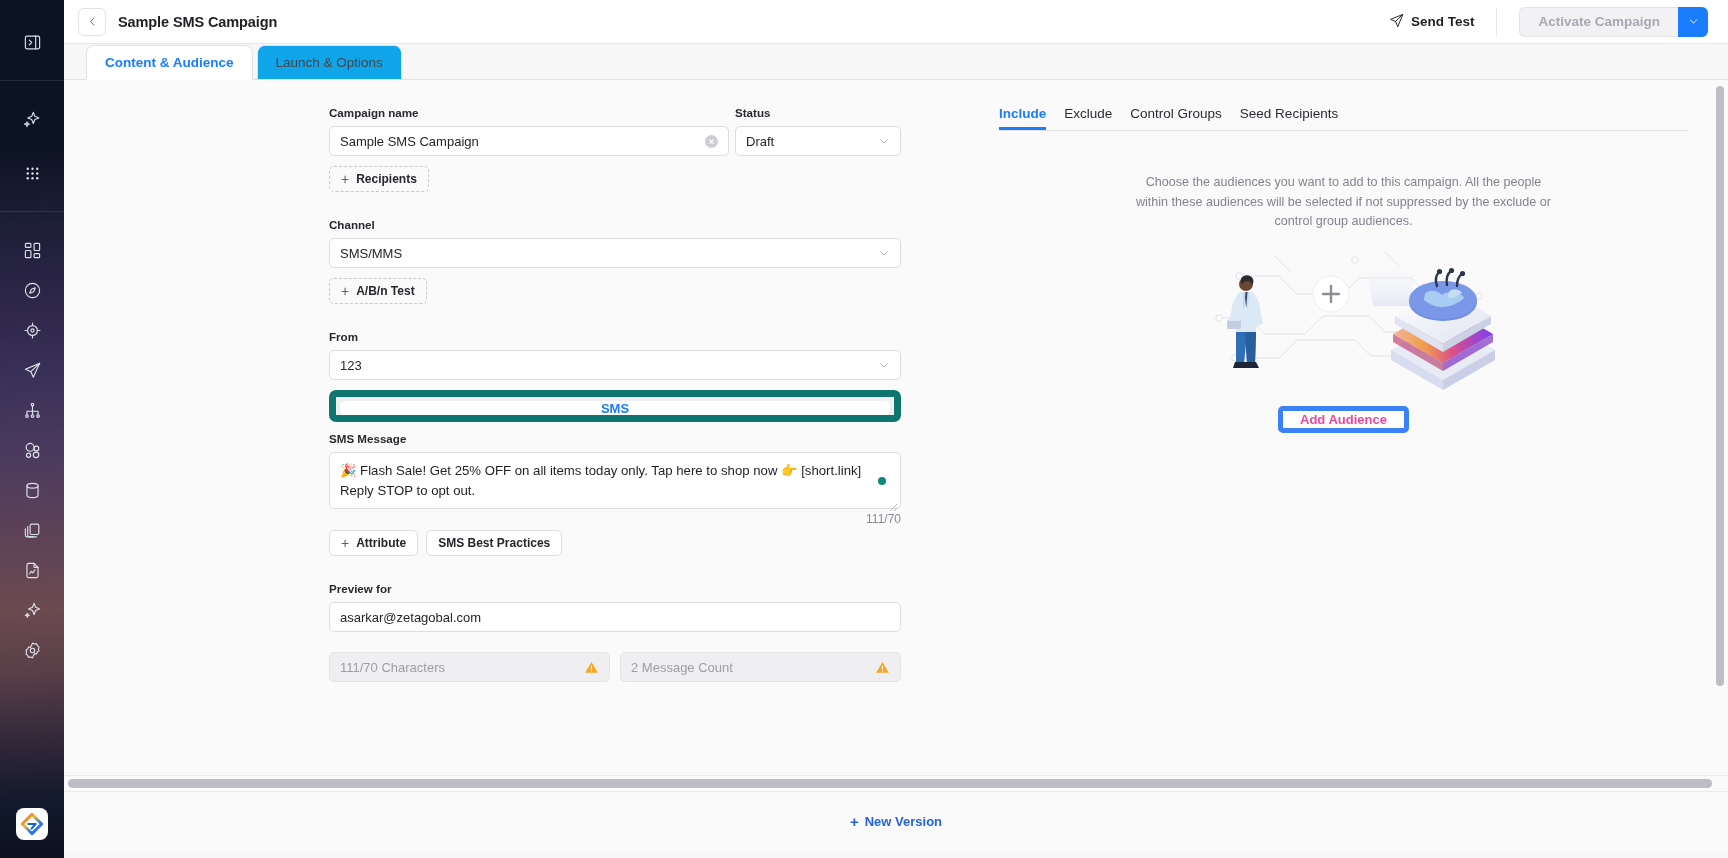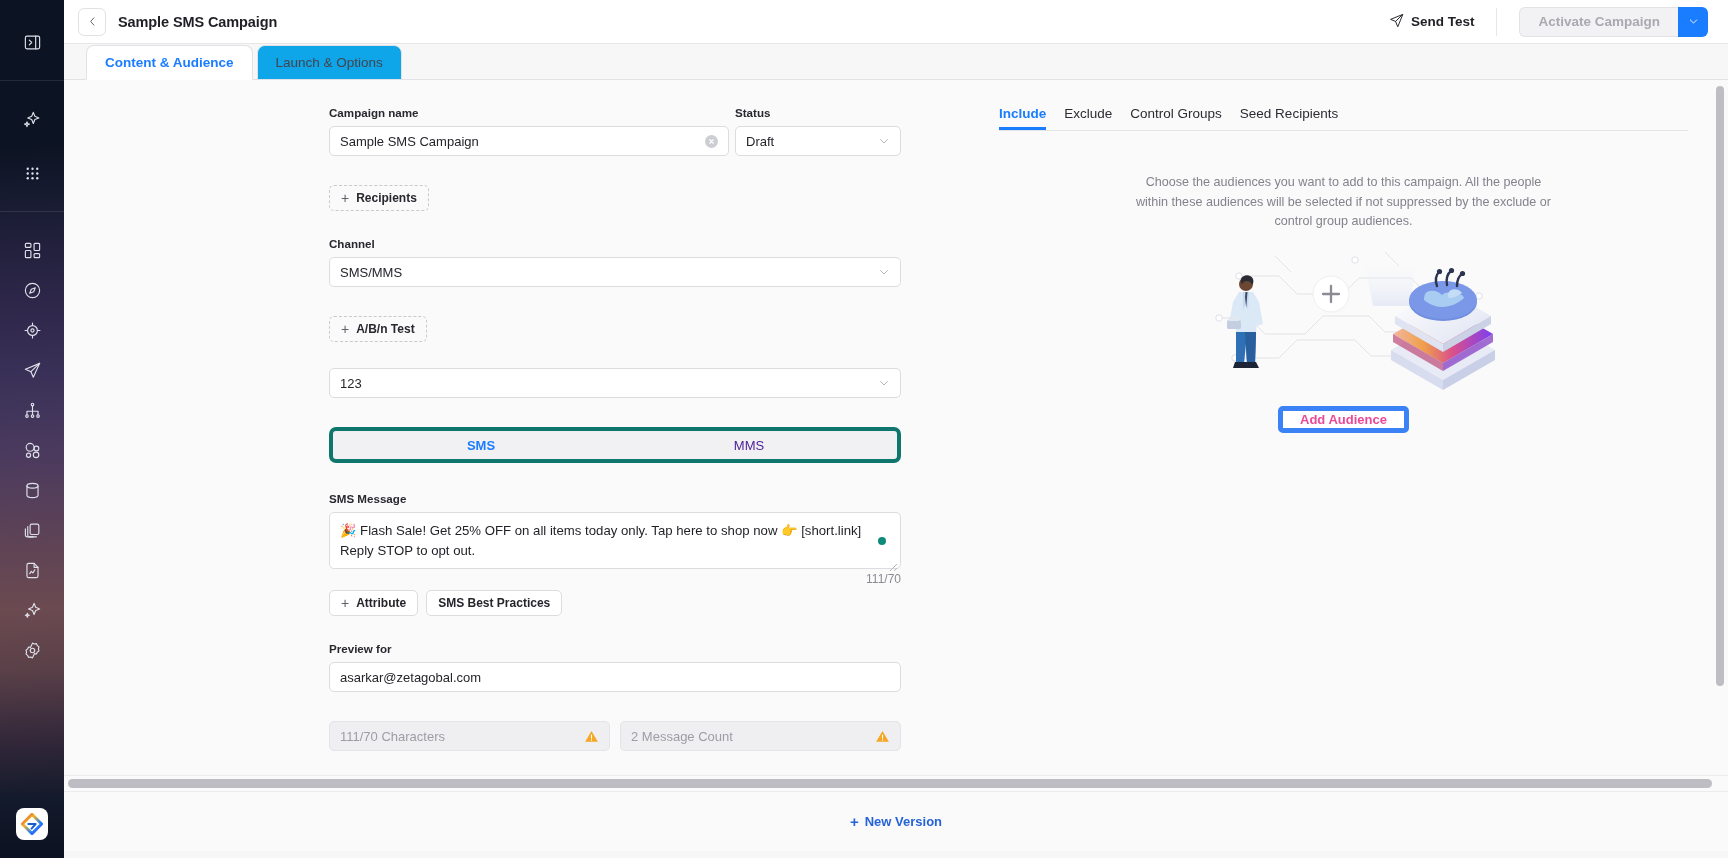--- a/index.html
+++ b/index.html
@@ -128,22 +128,22 @@
 
   .dashbtn {
     display: inline-flex; align-items: center; gap: 7px; height: 26px;
     padding: 0 11px; border: 1px dashed #c9c9d0; border-radius: 5px;
     background: transparent; font-size: 12px; font-weight: 600; color: #28282f;
     cursor: pointer; font-family: inherit;
   }
   .plus { font-size: 14px; color: #61616b; line-height: 1; font-weight: 400; }
 
   .segwrap {
-    display: flex; background: #f1f1f3; border: 4px solid #0f766e;
-    border-radius: 7px; padding: 14px; height: 32px; overflow: hidden;
+    display: flex; background: #f1f1f3; border: 7px solid #0f766e;
+    border-radius: 7px; padding: 4px; height: 32px; overflow: hidden; flex-direction: column;
   }
   .seg {
     flex: 1; display: flex; align-items: center; justify-content: center;
     font-size: 13px; border-radius: 5px; cursor: pointer;
   }
   .seg.on { background: #fff; color: #1a7cff; font-weight: 600;
             box-shadow: 0 1px 2px rgba(0,0,0,.10); }
   .seg.off { color: #4c1d95; }
 
   #msgbox {
@@ -197,21 +197,21 @@
   #hscroll { height: 9px; background: #bdbdc3; border-radius: 5px; width: 100%; cursor: pointer; }
   #footer {
     height: 60px; flex: 0 0 60px; background: #fafafa;
     border-top: 1px solid #ececf0;
     display: flex; align-items: center; justify-content: center;
   }
   #newver { display: flex; align-items: center; gap: 6px; cursor: pointer;
             color: #2563d8; font-size: 13px; font-weight: 600; }
   #newver .p { font-size: 15px; line-height: 1; }
   .mb26 { margin-bottom: 26px; }
-  .mb16 { margin-bottom: 29px; }
+  .mb16 { margin-bottom: 10px; }
 </style>
 </head>
 <body>
 
 <div id="rail">
   <div style="height:22px"></div>
   <div class="rail-ico">
     <svg viewBox="0 0 24 24">
         <rect x="3" y="4" width="18" height="16" rx="2"></rect>
         <line x1="16" y1="4" x2="16" y2="20"></line>
@@ -426,20 +426,21 @@
         </div>
 
         <div class="mb26">
           <button class="dashbtn">
             <span class="plus">+</span>
             <span>A/B/n Test</span>
           </button>
         </div>
 
         <div class="mb16" style="width:572px">
+          <div class="lbl">From</div>
           <div class="fld sel">
             <span>123</span>
             <span class="chev">
               <svg viewBox="0 0 24 24">
                   <path d="M5 9l7 7 7-7"></path>
                 </svg>
             </span>
           </div>
         </div>
 

